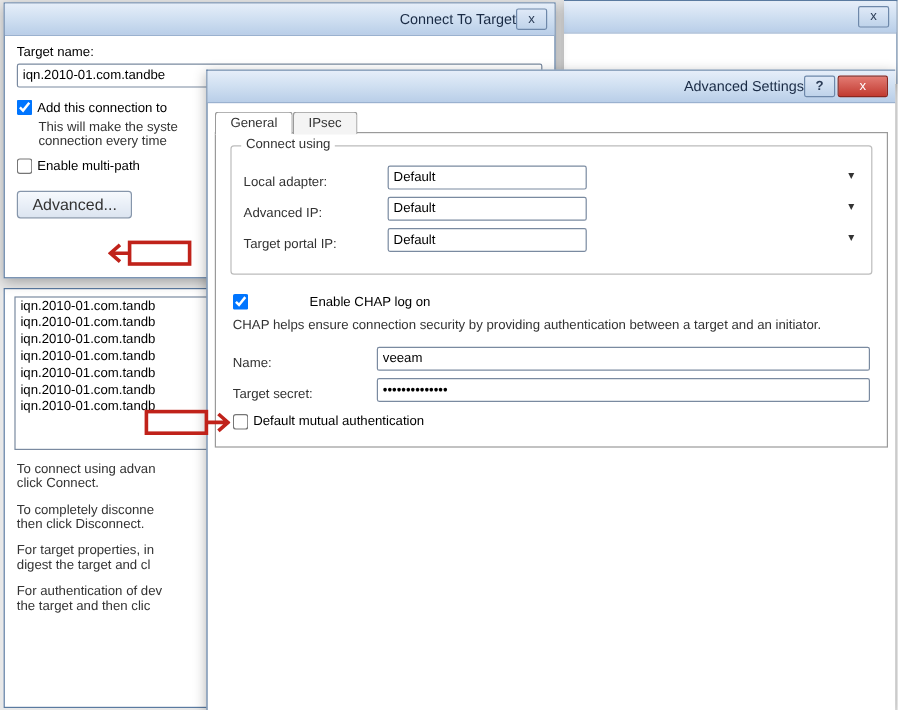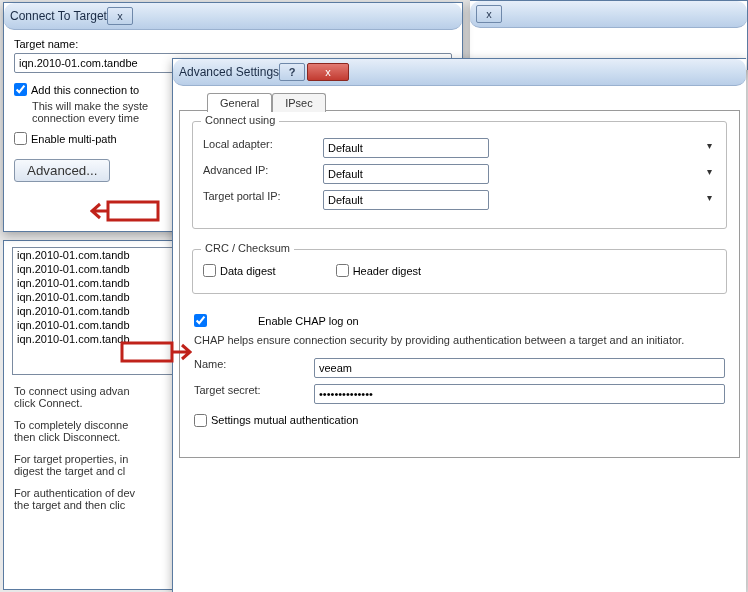--- a/index.html
+++ b/index.html
@@ -18,24 +18,23 @@
     background: #fff;
     border: 1px solid #5a7aa0;
     box-shadow: 0 3px 10px rgba(0,0,0,0.3);
   }
   .titlebar {
     background: linear-gradient(to bottom, #e6eef9 0%, #cfdff1 50%, #b9cee8 100%);
     border-bottom: 1px solid #9ab1cf;
     padding: 4px 6px;
     display: flex;
     align-items: center;
-    justify-content: flex-start;
+    justify-content: flex-end;
     font-size: 12px;
     color: #1a2b45;
-    border-radius: 10px;
   }
   .titlebar .btns { display:flex; gap:2px;}
   .tbtn {
     width: 26px; height:18px;
     border:1px solid #6e88aa;
     border-radius:2px;
     background: linear-gradient(#dfe9f7,#bfd3ea);
     display:flex;align-items:center;justify-content:center;
     font-size:11px; color:#2b3c56;
     cursor:pointer;
@@ -43,29 +42,29 @@
   .tbtn.close-red{
     background: linear-gradient(#e27a72,#c23b31);
     border-color:#8a2720; color:#fff; width:42px;
   }
   .tbtn.help{ font-weight:bold;}
   .win-body { padding:8px 10px; }
   .groupbox{
     border:1px solid #bcbcbc;
     border-radius:3px;
     padding:10px 10px 12px 10px;
-    margin-bottom:20px;
+    margin-bottom:1px;
     position:relative;
   }
   .groupbox > .legend{
     position:absolute; top:-8px; left:8px;
     background:#fff; padding:0 4px; color:#333;
   }
   label.lbl{ display:inline-block; color:#333; }
-  .row{ display:flex; align-items:flex-start; margin:6px 0; }
+  .row{ display:flex; align-items:flex-end; margin:6px 0; }
   .row .lbl{ width:120px; }
   select.combo, input.textin {
     flex:1;
     border:1px solid #7a8aa0;
     border-radius:2px;
     background:#fff;
     padding:2px 18px 2px 4px;
     font:inherit;
     height:20px;
     position:relative;
@@ -110,21 +109,20 @@
   #listarea p{ margin:10px 2px; color:#333;}
   
   #win-adv{
     left:172px; top:58px; width:574px; height:534px;
     border-right:none; border-bottom:none;
   }
   #win-adv .win-body{ padding:6px 6px 0 6px;}
   .tabstrip{
     display:flex; align-items:flex-end; gap:0;
     margin-bottom:-1px;
-    margin-left:28px;
   }
   .tab{
     border:1px solid #9a9a9a;
     border-bottom:none;
     padding:3px 12px;
     background:#f4f4f4;
     border-top-left-radius:3px; border-top-right-radius:3px;
     cursor:pointer;
     position:relative; top:1px;
     color:#333;
@@ -236,54 +234,41 @@
         <div class="row">
           <label class="lbl">Advanced IP:</label>
           <div class="combo-wrap"><input class="textin" readonly="" value="Default" style=""></div>
         </div>
         <div class="row">
           <label class="lbl">Target portal IP:</label>
           <div class="combo-wrap"><input class="textin" readonly="" value="Default" style=""></div>
         </div>
       </div>
 
-      <div class="groupbox">
-        <span class="legend">CRC / Checksum</span>
-        <div style="display:flex; gap:60px;">
-          <div class="chk-row">
-            <input type="checkbox" style="">
-            <span>Data digest</span>
-          </div>
-          <div class="chk-row">
-            <input type="checkbox" style="">
-            <span>Header digest</span>
-          </div>
-        </div>
-      </div>
 
       <div class="chk-row" style="margin:16px 0 4px 2px;gap:47px;">
         <input type="checkbox" checked="" style="">
         <span>Enable CHAP log on</span>
       </div>
 
       <div class="groupbox" style="border-top:none; border-left:none; border-right:none; border-bottom:none; padding:0 2px;">
         <div class="info">CHAP helps ensure connection security by providing authentication between a target and an initiator.</div>
 
         <div class="row">
           <label class="lbl">Name:</label>
           <input class="textin" value="veeam" style="">
         </div>
         <div class="row">
           <label class="lbl">Target secret:</label>
           <input class="textin" value="••••••••••••••" style="">
         </div>
 
         <div class="chk-row" style="margin-top:10px;">
           <input type="checkbox" style="">
-          <span>Settings mutual authentication</span>
+          <span>Default mutual authentication</span>
         </div>
       </div>
 
     </div>
   </div>
 </div>
 
 <div class="arrow-right" id="arrow1">
   <svg viewBox="0 0 72 26">
       <path d="M70 3 L70 23 L20 23 L20 13 L2 13 L20 3 Z" fill="none"></path>

